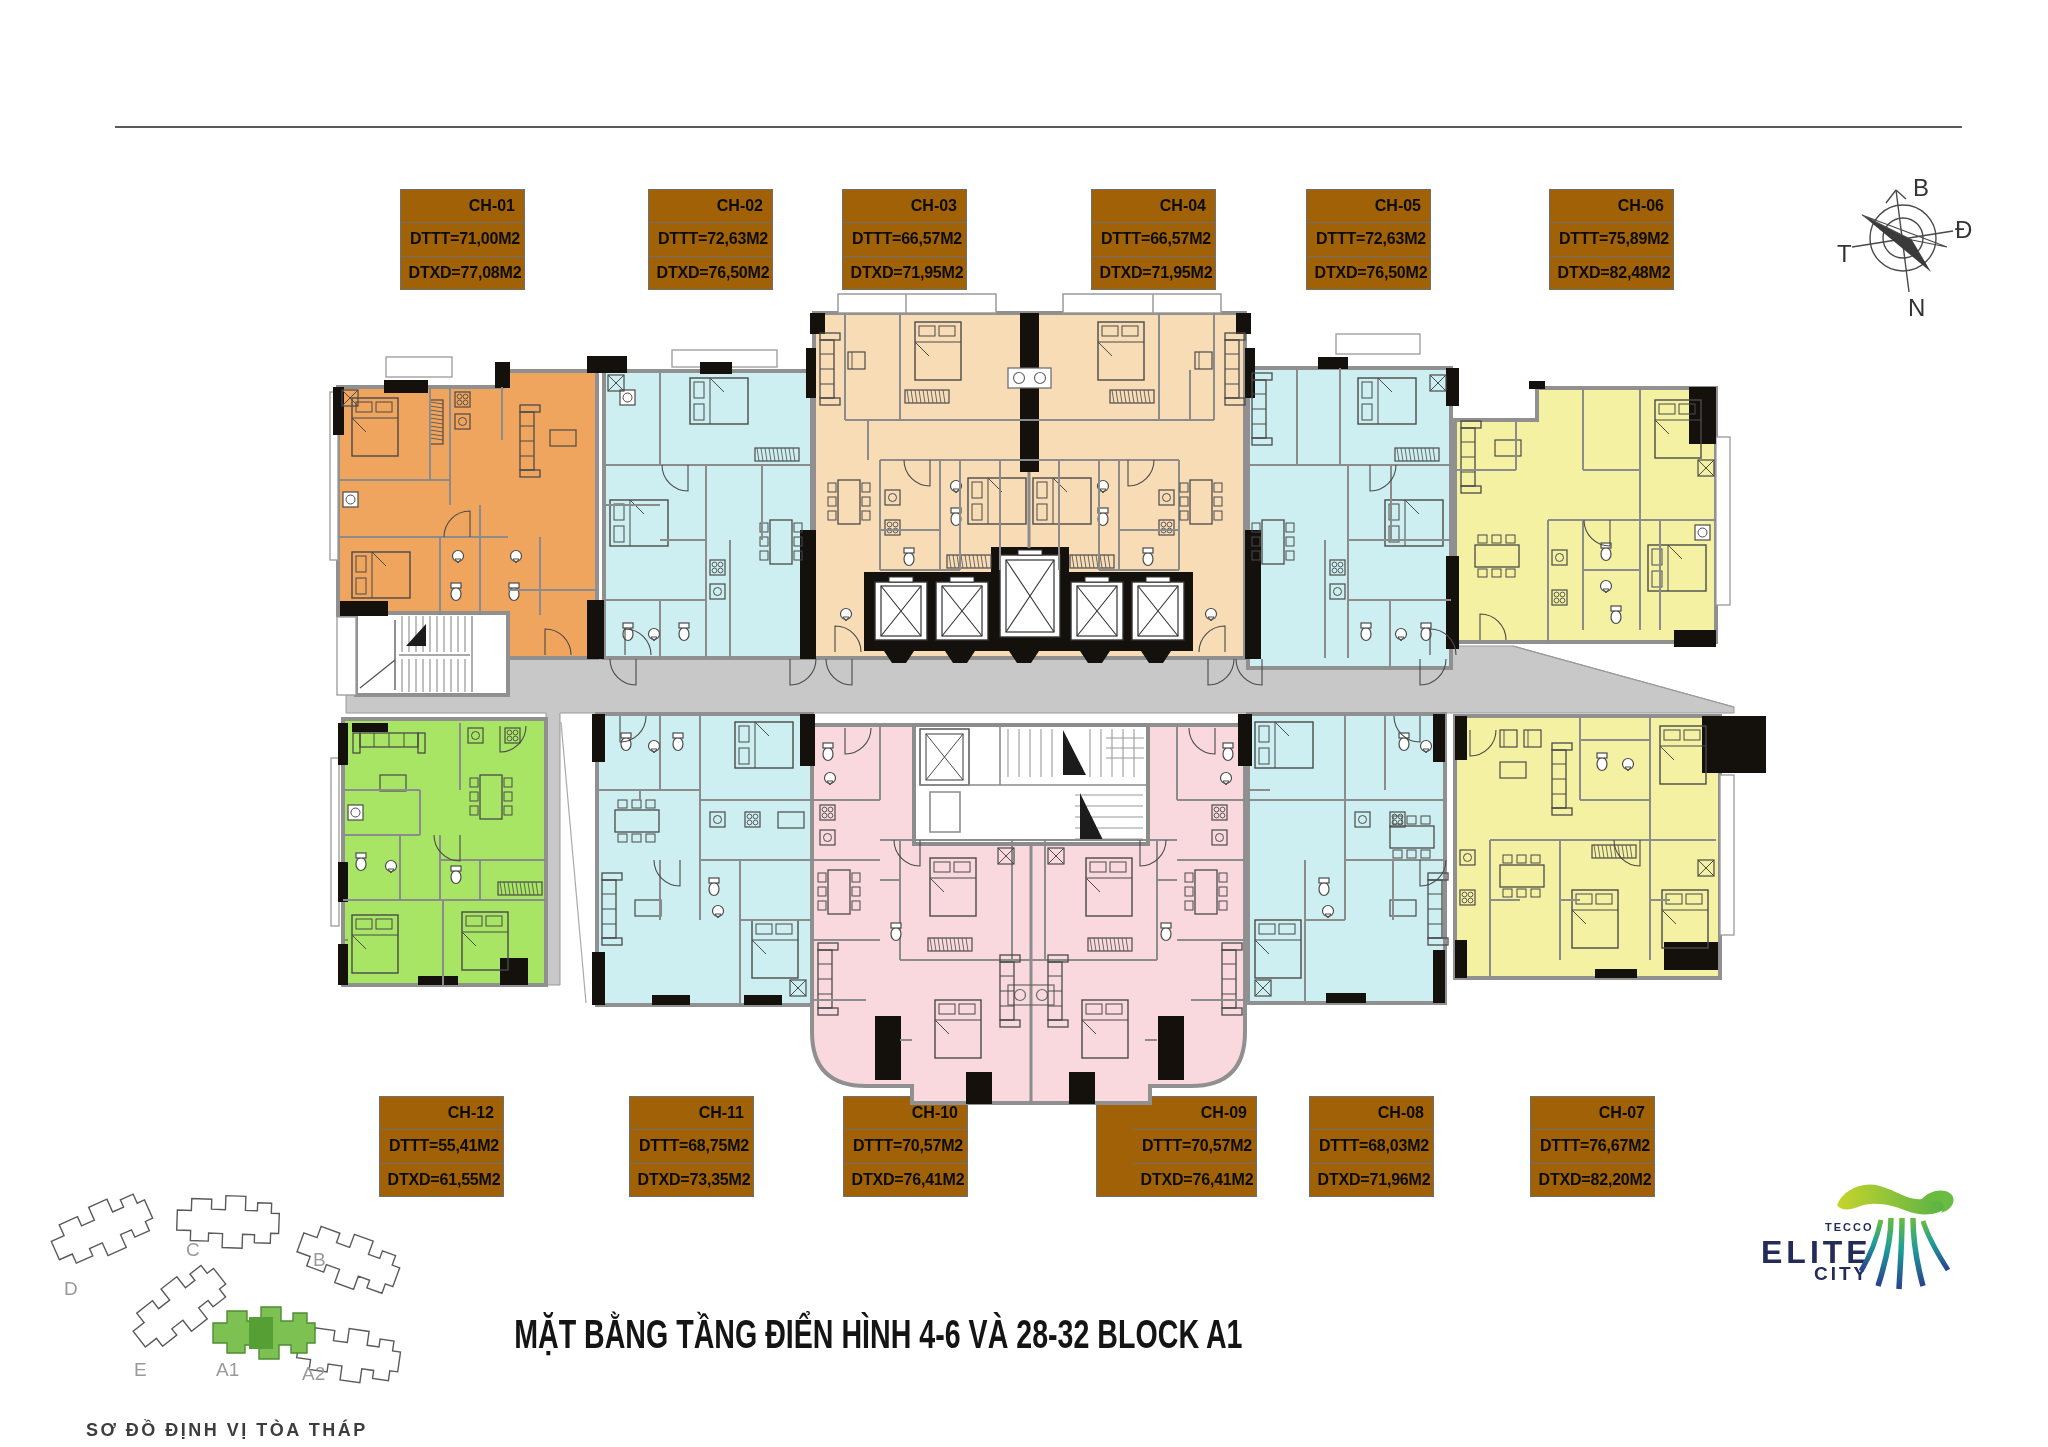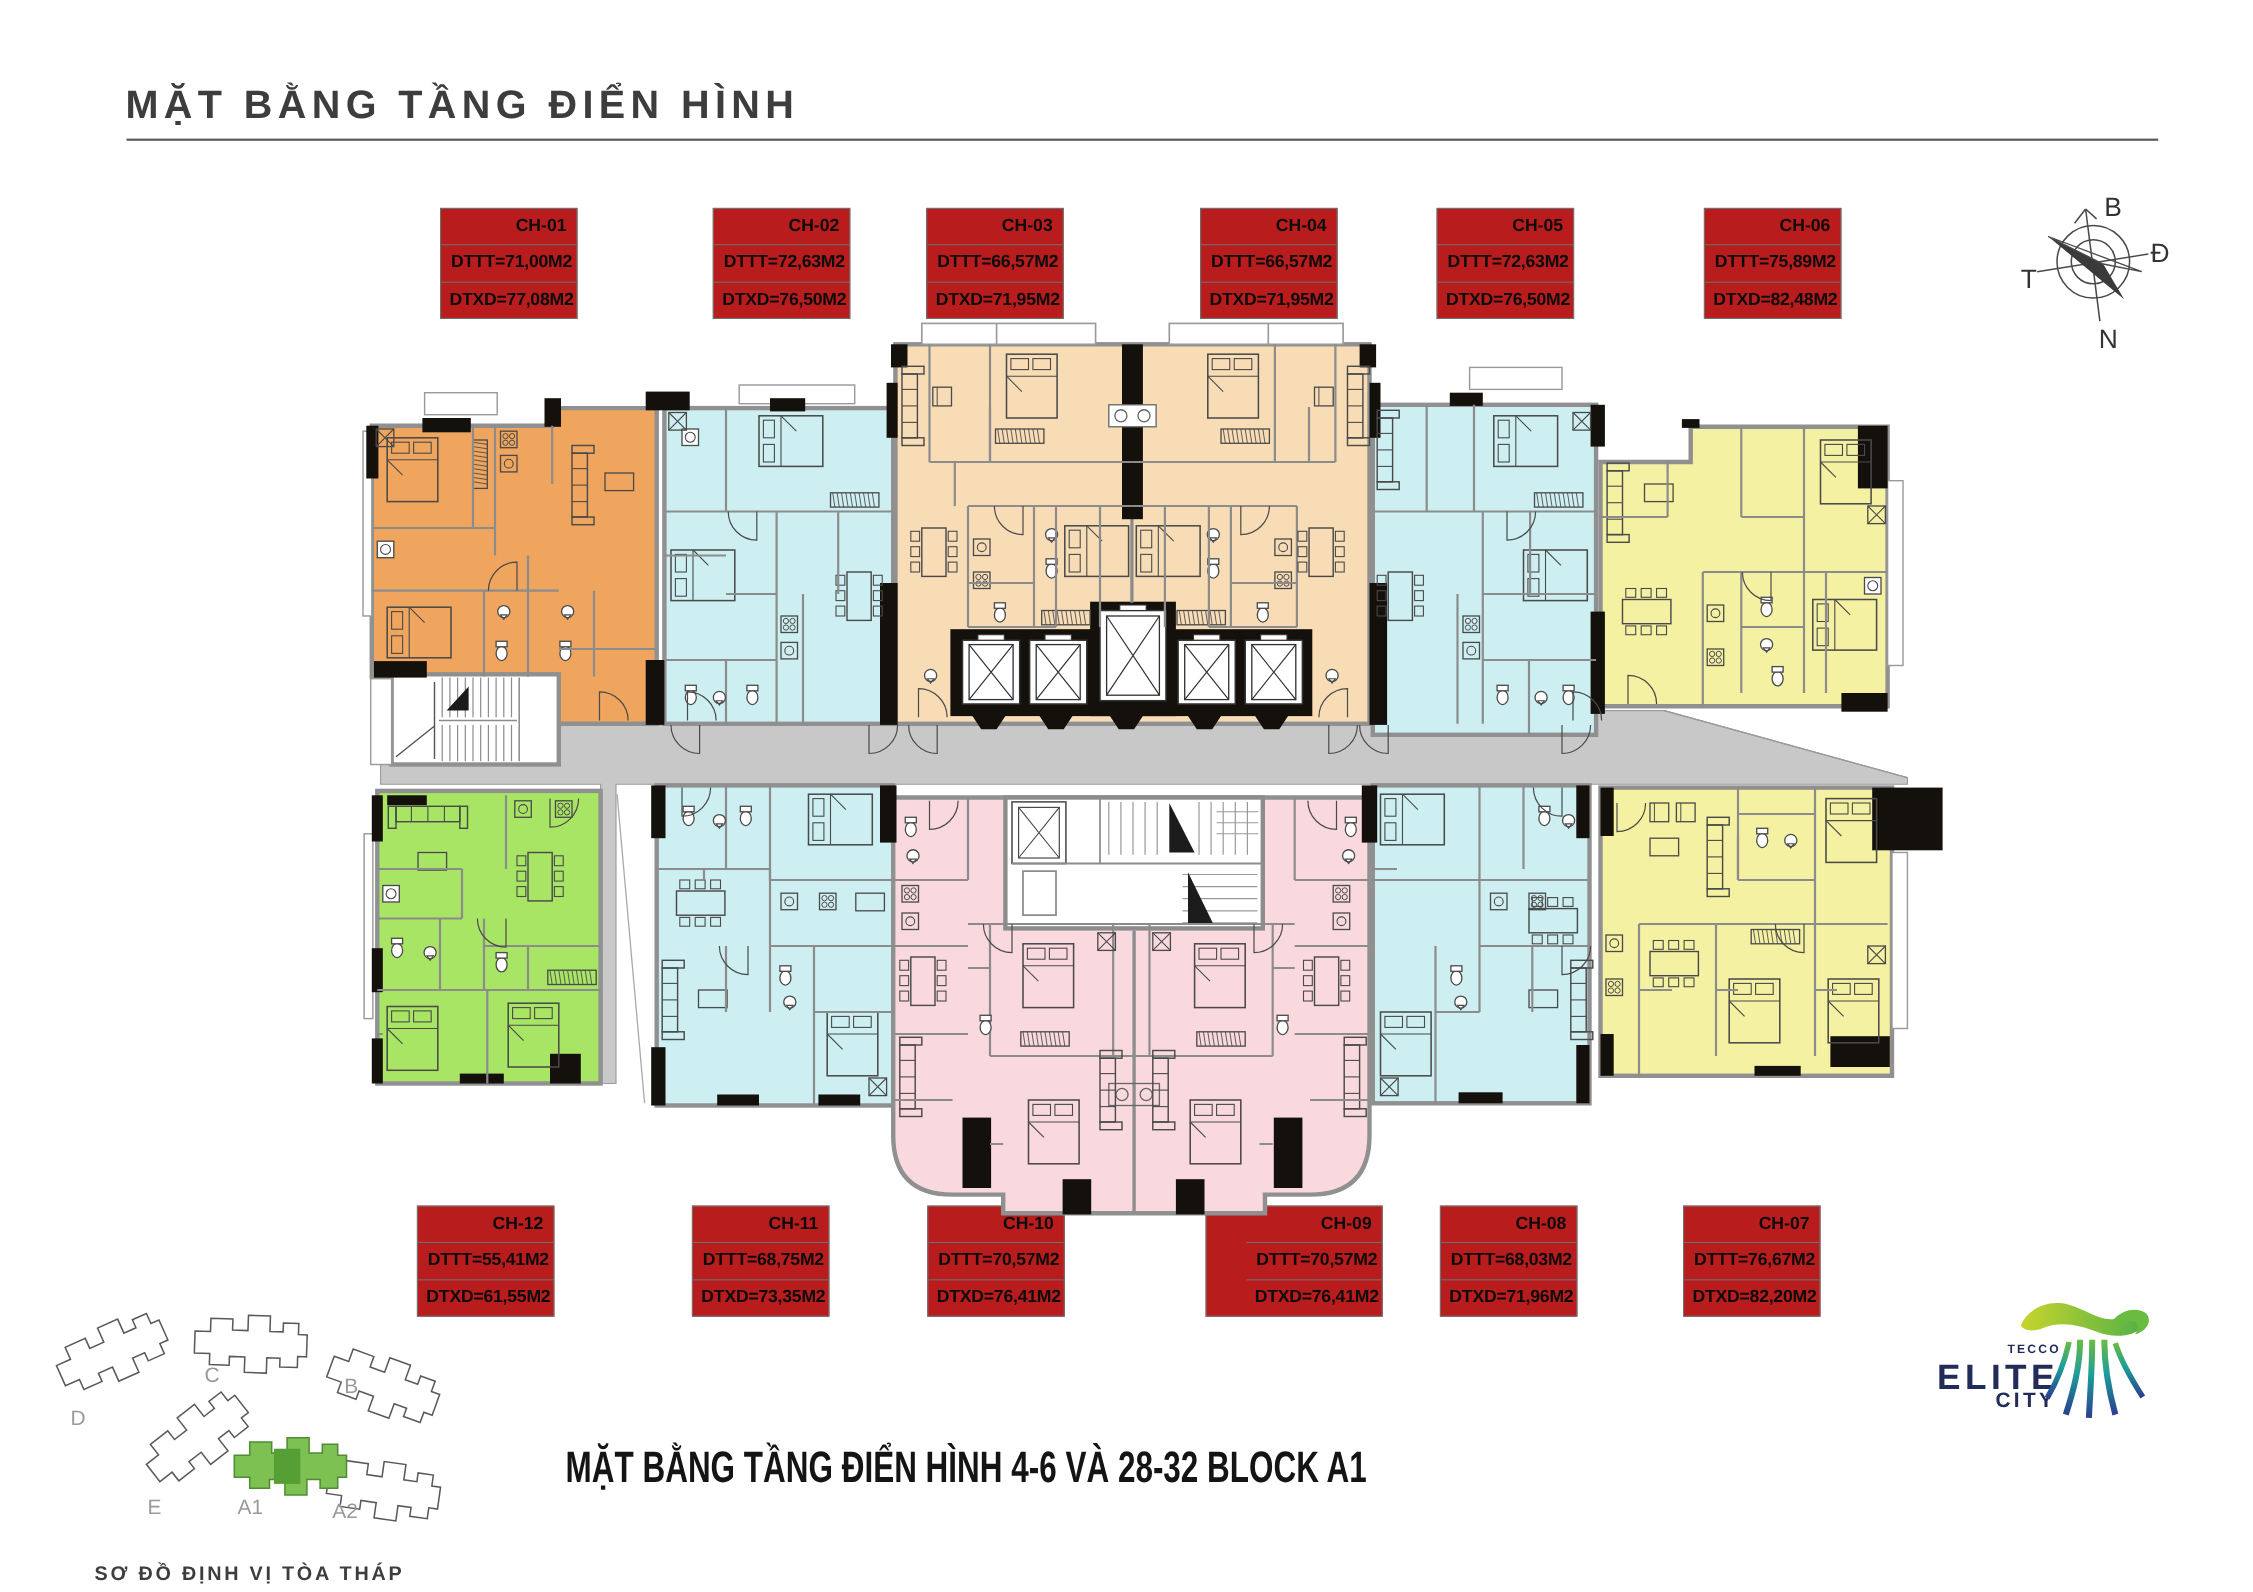--- a/index.html
+++ b/index.html
@@ -1,37 +1,36 @@
 <!DOCTYPE html>
 <html><head>
 <meta charset="utf-8">
 <style>
 html,body{margin:0;padding:0;background:#ffffff;}
 body{width:2048px;height:1447px;font-family:"Liberation Sans",sans-serif;}
 .page{position:relative;width:2048px;height:1447px;overflow:hidden;background:#fff;}
 .maintitle{position:absolute;left:114px;top:74px;font-size:36px;font-weight:bold;color:#3d3d3d;letter-spacing:4.9px;}
 .rule{position:absolute;left:115px;top:126px;width:1847px;height:2px;background:#5a5a5a;}
-.ibox{position:absolute;width:123px;background:#b91c1c;border:1.2px solid #6f6f6f;}
+.ibox{position:absolute;width:123px;background:#a16207;border:1.2px solid #6f6f6f;}
 .ibox .r{height:32.4px;border-bottom:1.2px solid #6f6f6f;font-size:16px;font-weight:bold;color:#0c0c0c;line-height:32px;white-space:nowrap;overflow:visible;}
 .ibox .r:last-child{border-bottom:none;}
 .ibox .t{text-align:right;padding-right:9px;}
 .ibox .v{text-align:center;padding-left:5px;letter-spacing:-0.2px;}
 .btitle{position:absolute;top:1312px;left:0;width:1756px;text-align:center;font-size:40px;font-weight:bold;color:#141414;}
 .btitle span{display:inline-block;transform:scaleX(0.715);transform-origin:center center;white-space:nowrap;}
 .sitelabel{position:absolute;left:86px;top:1420px;font-size:18px;font-weight:bold;color:#3d3d3d;letter-spacing:2.5px;}
 .logo-tecco{position:absolute;left:1825px;top:1221px;font-size:11px;font-weight:bold;color:#232c59;letter-spacing:2px;}
 .logo-elite{position:absolute;left:1761px;top:1234px;font-size:32px;font-weight:bold;color:#232c59;letter-spacing:4px;}
 .logo-city{position:absolute;left:1814px;top:1263px;font-size:19px;font-weight:bold;color:#232c59;letter-spacing:3px;}
 svg{position:absolute;left:0;top:0;}
 </style>
 </head>
 <body>
 <div class="page">
 
-<div class="maintitle">MẶT BẰNG TẦNG ĐIỂN HÌNH</div>
 
 <div class="rule"></div>
 
 <div class="ibox" style="left:400px;top:189px;">
       <div class="r t">CH-01</div>
       <div class="r v">DTTT=71,00M2</div>
       <div class="r v">DTXD=77,08M2</div>
     </div>
 
 <div class="ibox" style="left:648px;top:189px;">

